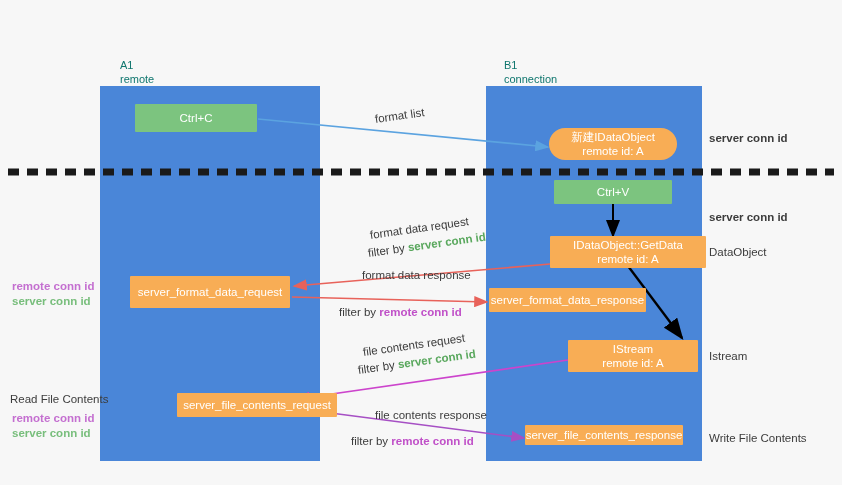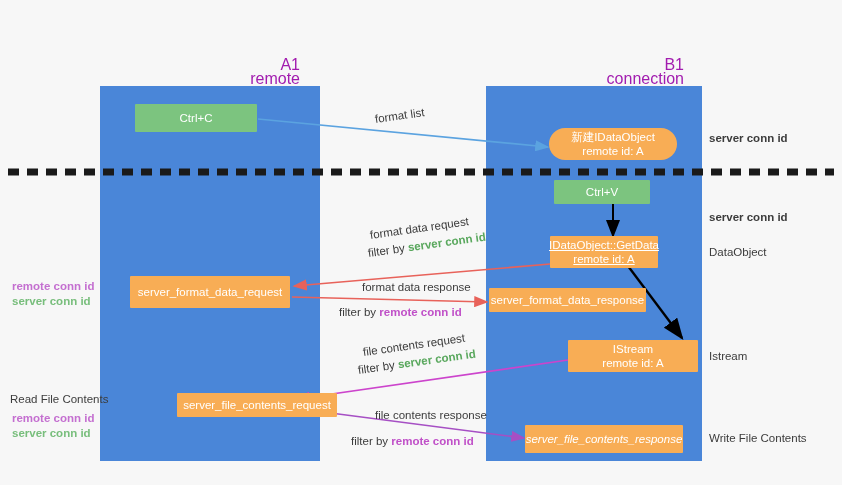--- a/index.html
+++ b/index.html
@@ -30,23 +30,23 @@
     width: 842px;
     text-align: center;
     font-size: 15px;
     color: #404040;
     line-height: 19px;
   }
 
   
   .lane-header {
     position: absolute;
-    text-align: right;
-    font-size: 16px;
-    color: #a21caf;
+    text-align: left;
+    font-size: 11px;
+    color: #0f766e;
     line-height: 14px;
     width: 180px;
   }
 
   
   .lane {
     position: absolute;
     background: #4a86d8;
     top: 86px;
     height: 375px;
@@ -152,25 +152,25 @@
 
   <div class="node green" style="left:135px; top:104px; width:122px; height:28px;">
     <span>Ctrl+C</span>
   </div>
 
   <div class="node orange" style="left:549px; top:128px; width:128px; height:32px;border-radius:16px;">
     <span>新建IDataObject</span>
     <span>remote id: A</span>
   </div>
 
-  <div class="node green" style="left:554px; top:180px; width:96px; height:24px;text-align:center;">
+  <div class="node green" style="left:554px; top:180px; width:118px; height:24px;text-align:center;">
     <span>Ctrl+V</span>
   </div>
 
-  <div class="node orange" style="left:550px; top:236px; width:108px; height:32px;text-decoration:underline;">
+  <div class="node orange" style="left:550px; top:236px; width:156px; height:32px;">
     <span>IDataObject::GetData</span>
     <span>remote id: A</span>
   </div>
 
   <div class="node orange" style="left:130px; top:276px; width:160px; height:32px;">
     <span>server_format_data_request</span>
   </div>
 
   <div class="node orange" style="left:489px; top:288px; width:157px; height:24px;">
     <span>server_format_data_response</span>
@@ -178,33 +178,33 @@
 
   <div class="node orange" style="left:568px; top:340px; width:130px; height:32px;">
     <span>IStream</span>
     <span>remote id: A</span>
   </div>
 
   <div class="node orange" style="left:129px; top:393px; width:160px; height:24px;margin-left:48px;">
     <span>server_file_contents_request</span>
   </div>
 
-  <div class="node orange" style="left:525px; top:425px; width:158px; height:28px;font-style:italic;">
+  <div class="node orange" style="left:525px; top:425px; width:158px; height:20px;">
     <span>server_file_contents_response</span>
   </div>
 
   <div class="lbl rot" style="left:375px; top:112px;">format list</div>
 
   <div class="lbl rot" style="left:370px; top:228px;">format data request</div>
   <div class="lbl rot" style="left:368px; top:246px;">
     <span>filter by</span>
     <span class="green-txt">server conn id</span>
   </div>
 
-  <div class="lbl" style="left:362px; top:280px;text-align:right;">format data response</div>
+  <div class="lbl" style="left:362px; top:268px;text-align:right;">format data response</div>
   <div class="lbl" style="left:339px; top:305px;">
     <span>filter by</span>
     <span class="purple-txt">remote conn id</span>
   </div>
 
   <div class="lbl rot" style="left:363px; top:345px;">file contents request</div>
   <div class="lbl rot" style="left:358px; top:363px;">
     <span>filter by</span>
     <span class="green-txt">server conn id</span>
   </div>

